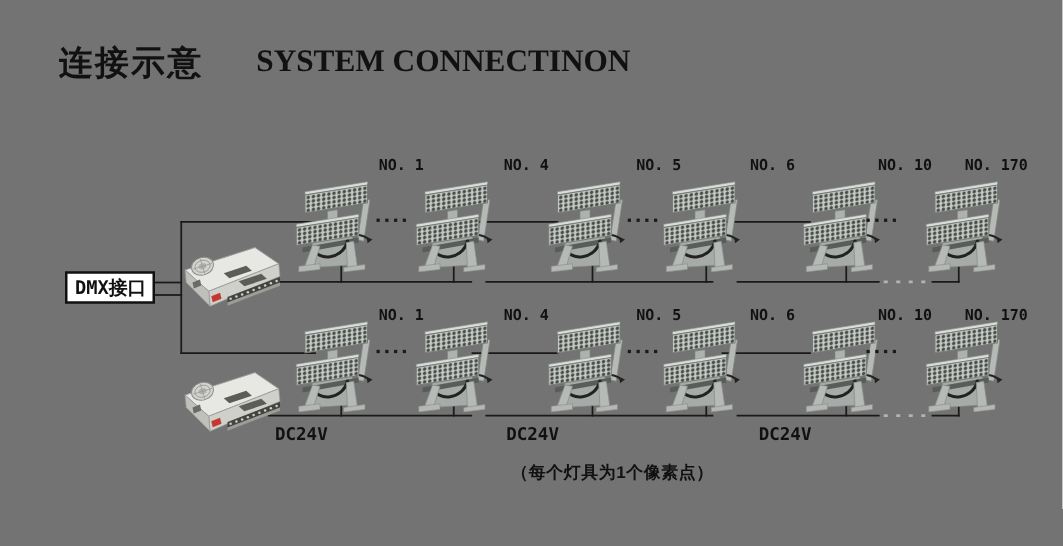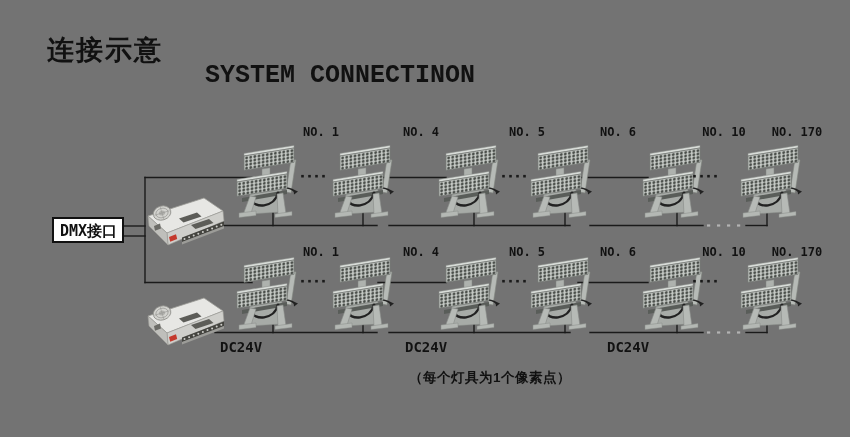--- a/index.html
+++ b/index.html
@@ -2,21 +2,21 @@
 <html><head>
 <meta charset="utf-8">
 <style>
   html,body{margin:0;padding:0;background:#ffffff;}
   #page{position:relative;width:850px;height:437px;background:#737373;overflow:hidden;
         font-family:"Liberation Sans",sans-serif;}
   #titlebar{position:absolute;left:0;top:0;width:850px;height:80px;}
   .title-zh{position:absolute;left:47px;top:32px;font-size:27px;font-weight:700;
             letter-spacing:2px;color:#111;font-family:"Liberation Sans",sans-serif;}
   .title-en{position:absolute;left:205px;top:36px;font-size:25px;font-weight:700;
-            color:#111;font-family:Liberation Mono, monospace;letter-spacing:0px;margin-top:25px;}
+            color:#111;font-family:Liberation Serif, serif;letter-spacing:0px;}
   svg text{fill:#111;}
 </style>
 </head>
 <body>
 
 <div id="page">
   <div id="titlebar">
     <span class="title-zh">连接示意</span>
     <span class="title-en">SYSTEM CONNECTINON</span>
   </div>

